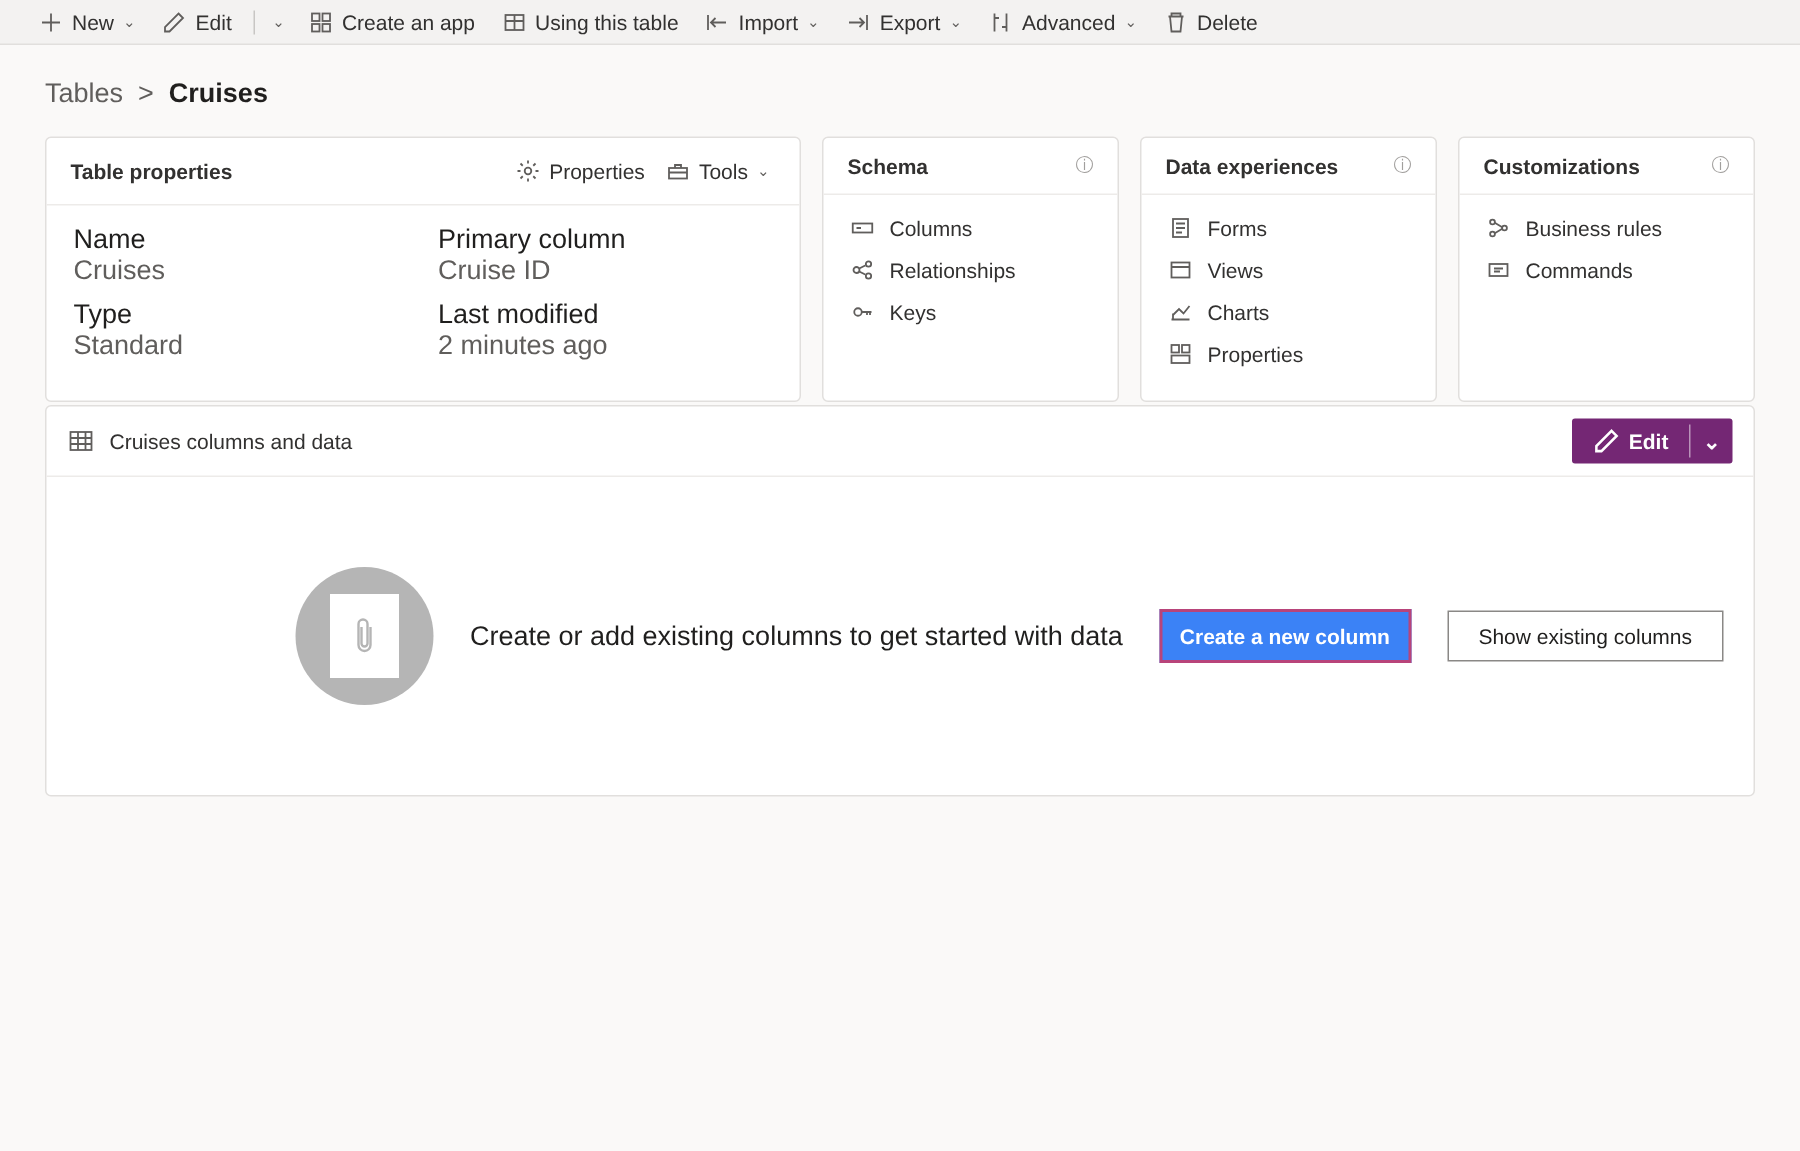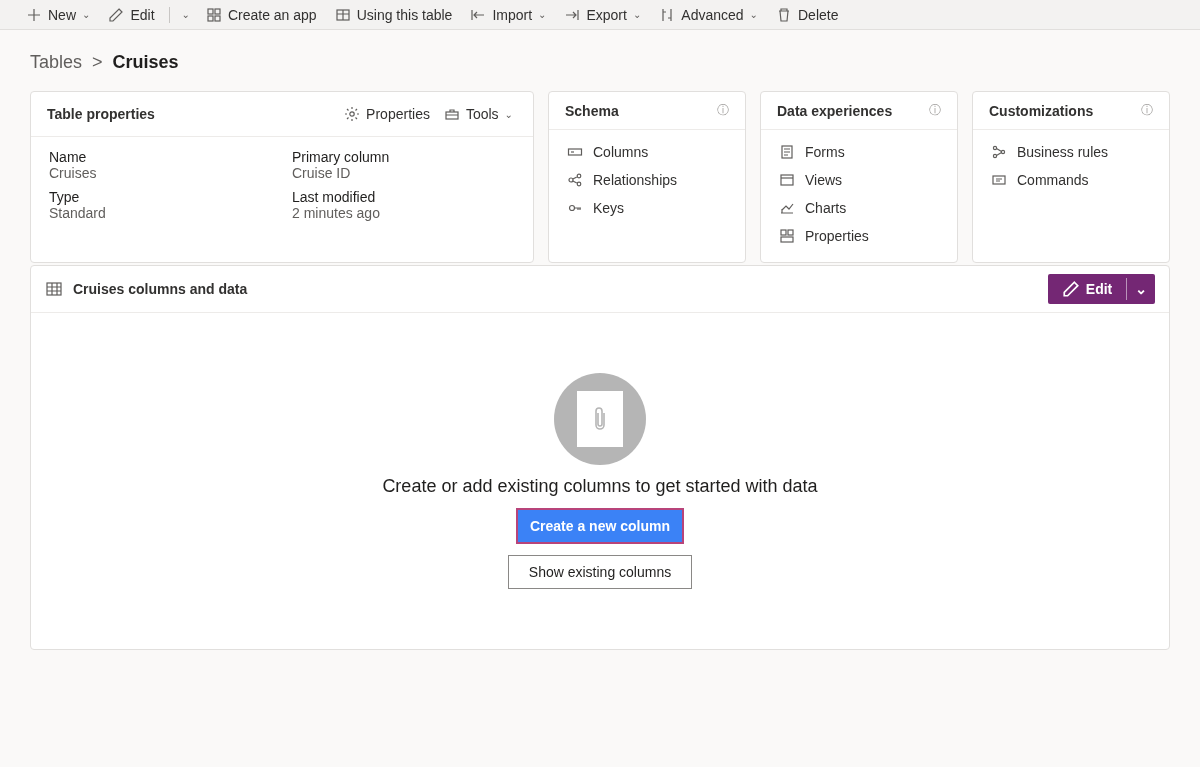--- a/index.html
+++ b/index.html
@@ -48,49 +48,49 @@
   border-bottom:1px solid #edebe9;
   gap:6px;
 }
 .card-title { font-weight:600; flex:1; }
 .pill-link {
   display:inline-flex; align-items:center; gap:6px; cursor:pointer;
   color:#323130; padding:4px 4px; font-size:14px;
 }
 .info-ico { font-size:12px; color:#a19f9d; }
 .card-body { padding: 12px 18px 18px; }
-.prop-grid { display:grid; grid-template-columns:1fr 1fr; row-gap:4px; column-gap:20px; font-size:14px; }
+.prop-grid { display:grid; grid-template-columns:1fr 1fr; row-gap:4px; column-gap:20px; font-size:18px; }
 .prop-lbl { color:#201f1e; }
 .prop-val { color:#605e5c; margin-bottom:8px; }
 
 .list { display:flex; flex-direction:column; gap:12px; padding:14px 18px 18px; }
 .list-item { display:flex; align-items:center; gap:10px; cursor:pointer; }
 .list-item .icon svg { width:16px; height:16px; }
 
 .data-panel {
   background:#fff; border:1px solid #e1dfdd; border-radius:4px;
 }
 .data-hdr {
   display:flex; align-items:center; padding:8px 14px;
   border-bottom:1px solid #edebe9; gap:10px;
 }
 .data-hdr .icon svg { width:18px; height:18px; }
-.data-title { flex:1; font-weight:700; }
+.data-title { flex:1; font-weight:400; }
 .edit-btn {
   display:inline-flex; align-items:center;
   background:#742774; color:#fff; font-weight:600;
   border-radius:2px; cursor:pointer;
 }
 .edit-inner { display:inline-flex; align-items:center; gap:6px; padding:6px 14px; }
 .edit-div { width:1px; height:22px; background:rgba(255,255,255,0.5); }
 .edit-drop { padding:6px 8px; }
 
 .empty {
-  display:flex; flex-direction:column; align-items:center;
-  padding:60px 20px 60px; gap:11px;
+  display:flex; flex-direction:row; align-items:center;
+  padding:60px 20px 60px; gap:24px;justify-content:flex-end;
 }
 .empty-ico {
   width:92px; height:92px; border-radius:50%; background:#b5b5b5;
   display:flex; align-items:center; justify-content:center;
 }
 .sheet {
   width:46px; height:56px; background:#fff; display:flex;
   align-items:center; justify-content:center;
 }
 .sheet svg { width:20px; height:28px; stroke:#b5b5b5; }

